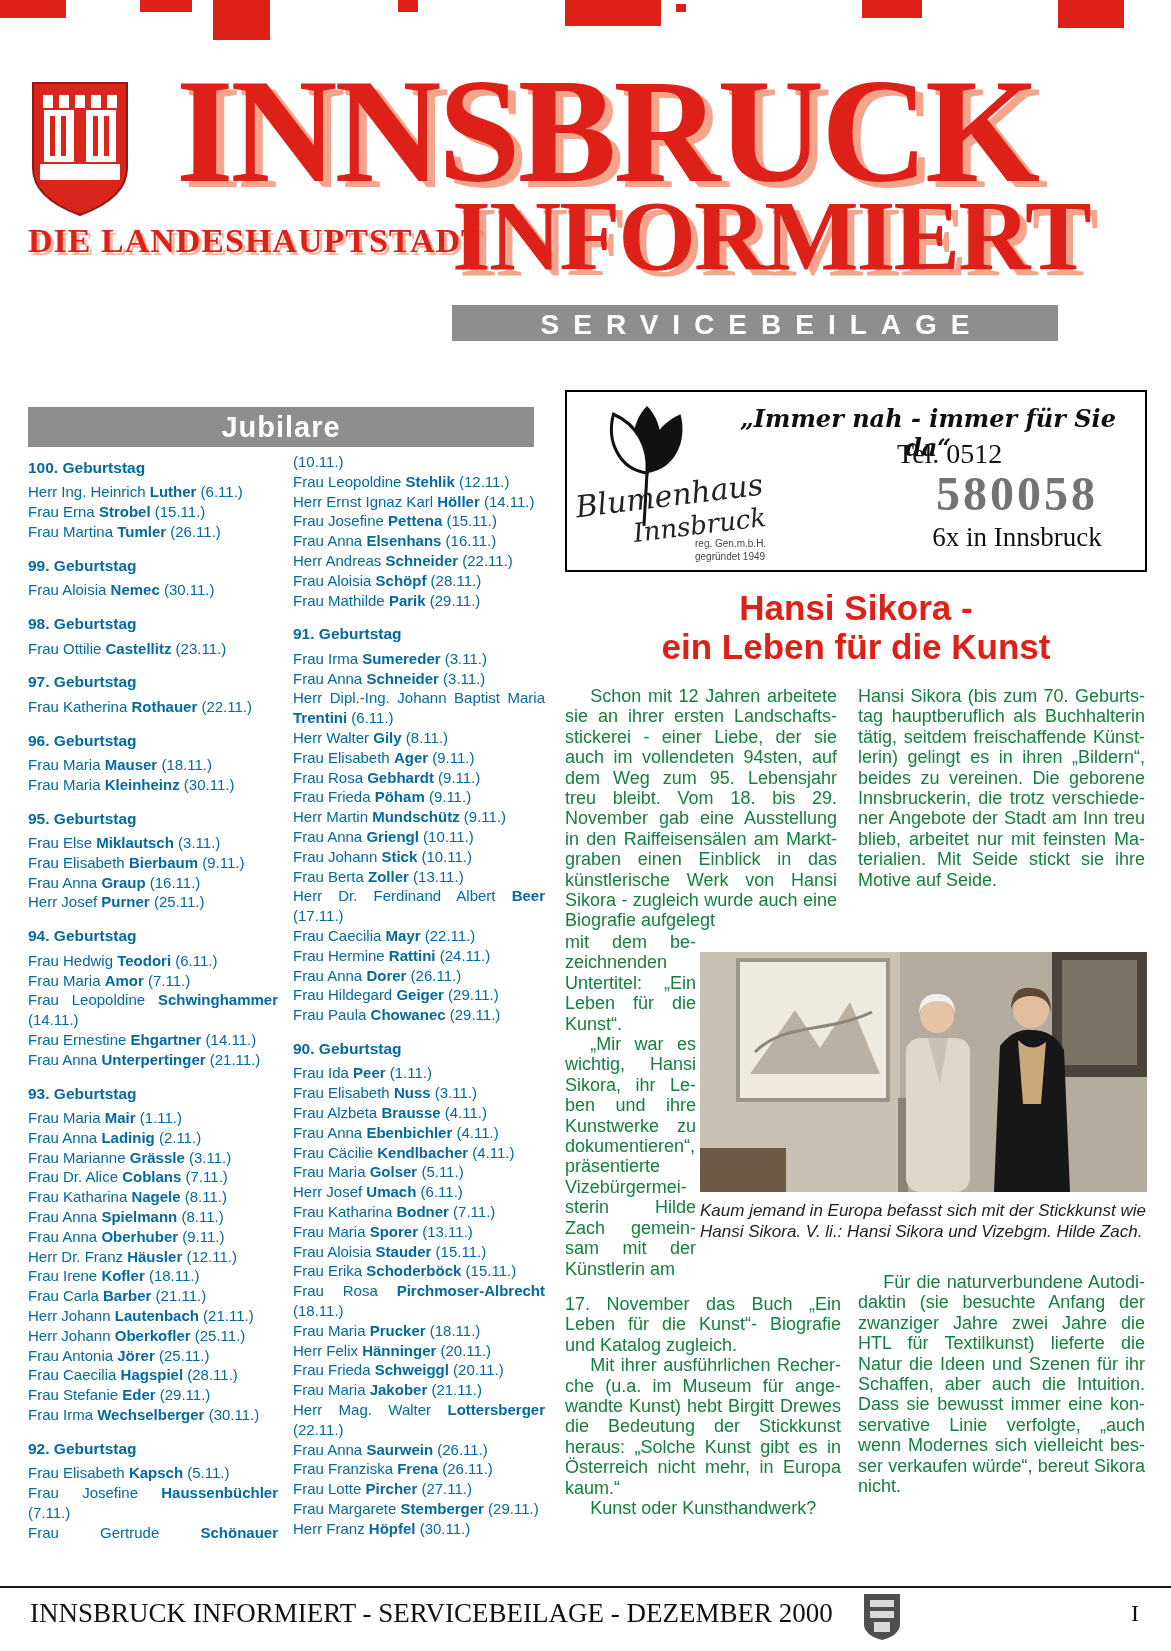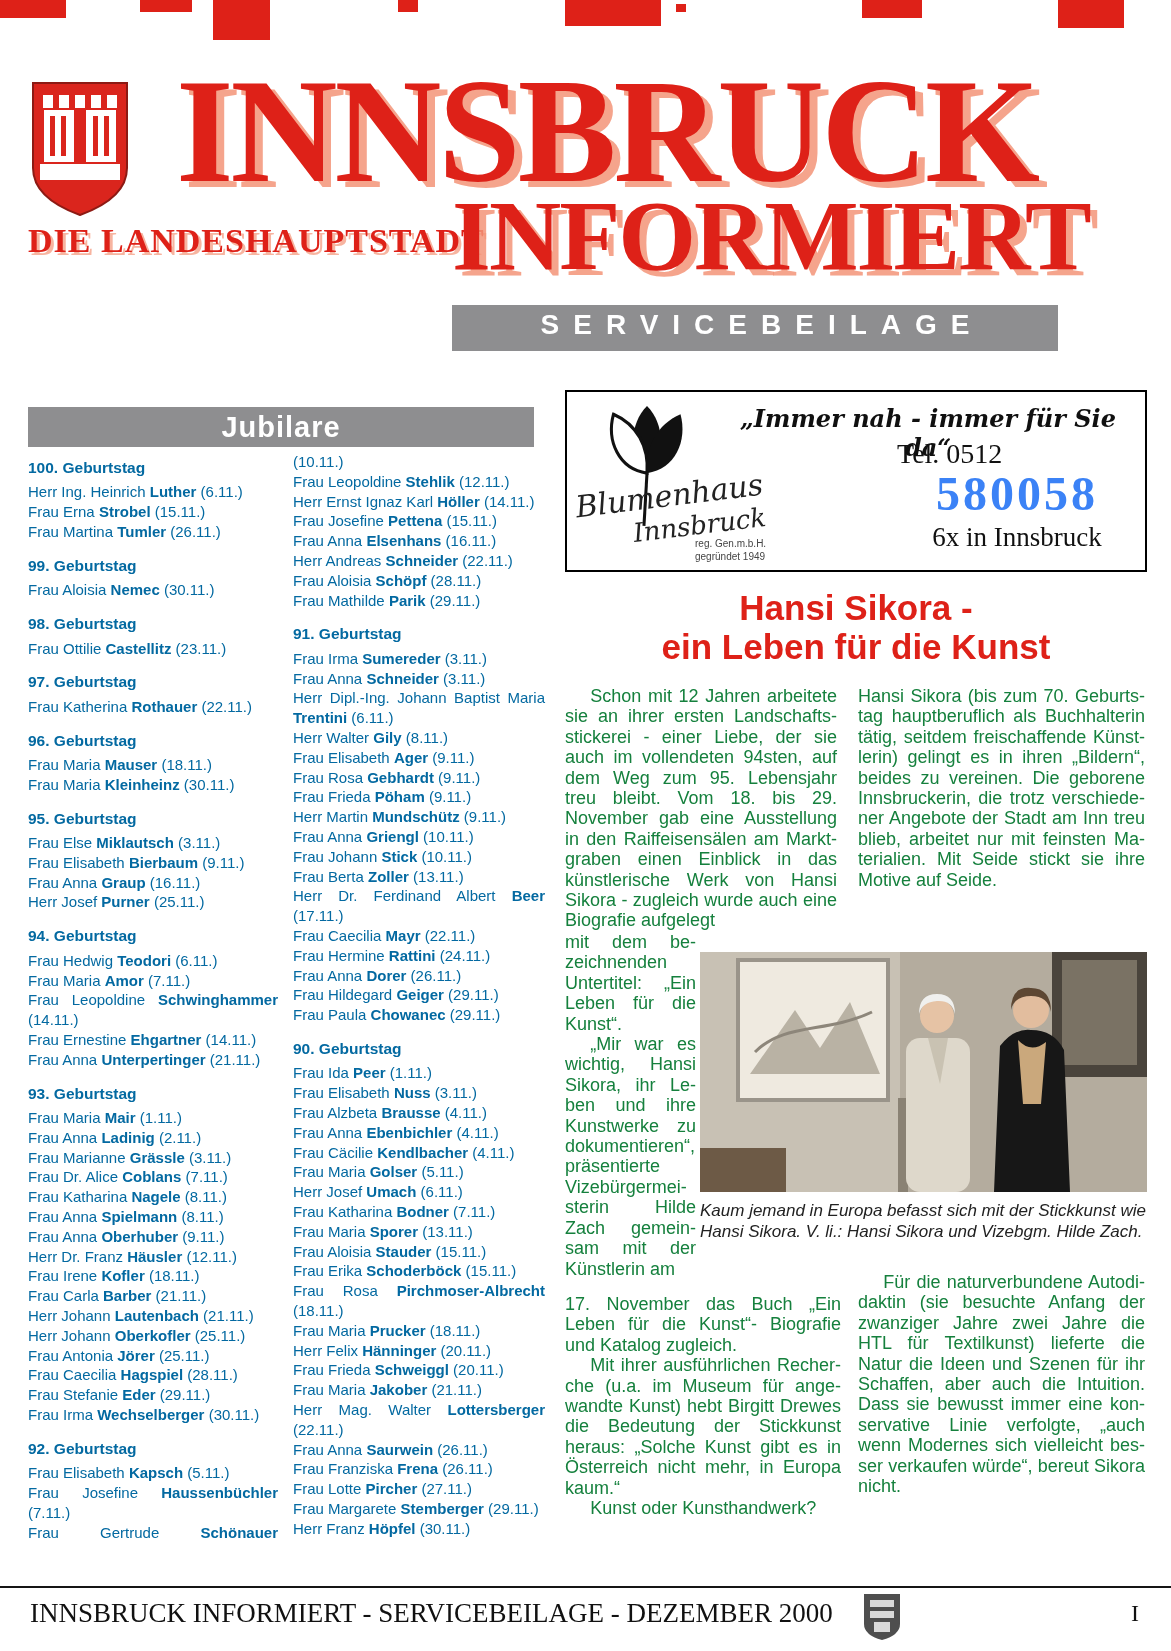--- a/index.html
+++ b/index.html
@@ -15,21 +15,21 @@
   .crest { position:absolute; left:30px; top:80px; width:100px; height:138px; }
   .kicker { position:absolute; left:28px; top:222px; font-family:"Liberation Serif","DejaVu Serif",serif;
             font-weight:bold; font-size:34px; color:var(--accent); letter-spacing:1px;
             text-shadow:3px 3px 0 rgba(243,148,120,.7); white-space:nowrap; }
   .title1 { position:absolute; left:176px; top:57px; font-family:"Liberation Serif","DejaVu Serif",serif;
             font-weight:bold; font-size:148px; line-height:1; color:var(--accent); letter-spacing:-3px;
             text-shadow:8px 6px 0 rgba(243,148,120,.85); white-space:nowrap; }
   .title2 { position:absolute; left:452px; top:186px; font-family:"Liberation Serif","DejaVu Serif",serif;
             font-weight:bold; font-size:100px; line-height:1; color:var(--accent); letter-spacing:-2px;
             text-shadow:7px 6px 0 rgba(243,148,120,.85); white-space:nowrap; }
-  .servicebar { position:absolute; left:452px; top:305px; width:606px; height:46px; background:var(--gray);
+  .servicebar { position:absolute; left:452px; top:305px; width:606px; height:36px; background:var(--gray);
             color:#fff; font-weight:bold; font-size:28px; line-height:40px; text-align:center;
             letter-spacing:14px; padding-left:14px; white-space:nowrap; }
 
   
   .jub-bar { position:absolute; left:28px; top:407px; width:506px; height:40px; background:var(--gray);
             color:#fff; font-weight:bold; font-size:29px; line-height:40px; text-align:center; letter-spacing:1px; }
   .jub-col { position:absolute; top:452px; font-size:15px; line-height:1.32; color:#0369a1;
             hyphens:auto; overflow-wrap:break-word; }
   .jub-col.c1 { left:28px;  width:250px; }
   .jub-col.c2 { left:293px; width:252px; }
@@ -47,21 +47,21 @@
             font-size:24px; color:#101010; }
   .ad-name1 { position:absolute; left:8px; top:86px; font-family:"DejaVu Serif","Liberation Serif",serif;
             font-style:italic; font-size:30px; color:#222; transform:rotate(-7deg); }
   .ad-name2 { position:absolute; left:66px; top:118px; font-family:"DejaVu Serif","Liberation Serif",serif;
             font-style:italic; font-size:26px; color:#222; transform:rotate(-7deg); }
   .ad-reg { position:absolute; left:128px; top:146px; font-size:10px; color:#444; line-height:1.25; }
   .ad-tel-label  { position:absolute; left:330px; top:46px;  width:240px; text-align:left;
             font-family:"Liberation Serif","DejaVu Serif",serif; font-size:28px; color:#111; }
   .ad-tel-number { position:absolute; left:330px; top:74px;  width:240px; text-align:center;
             font-family:"Liberation Serif","DejaVu Serif",serif; font-weight:bold; font-size:48px;
-            letter-spacing:3px; color:#3b82f6; }
+            letter-spacing:3px; color:#737373; }
   .ad-locations  { position:absolute; left:330px; top:130px; width:240px; text-align:center;
             font-family:"Liberation Serif","DejaVu Serif",serif; font-size:27px; color:#111; }
 
   
   .headline { position:absolute; left:565px; top:588px; width:582px; text-align:center; color:var(--accent);
             font-weight:bold; font-size:35px; line-height:1.12; }
   .txt { position:absolute; font-size:18px; line-height:20.4px; text-align:justify; color:#15803d;
             hyphens:auto; overflow-wrap:break-word; }
   .txt p + p { text-indent:1.4em; }
   .txt.indent-first p:first-child { text-indent:1.4em; }

